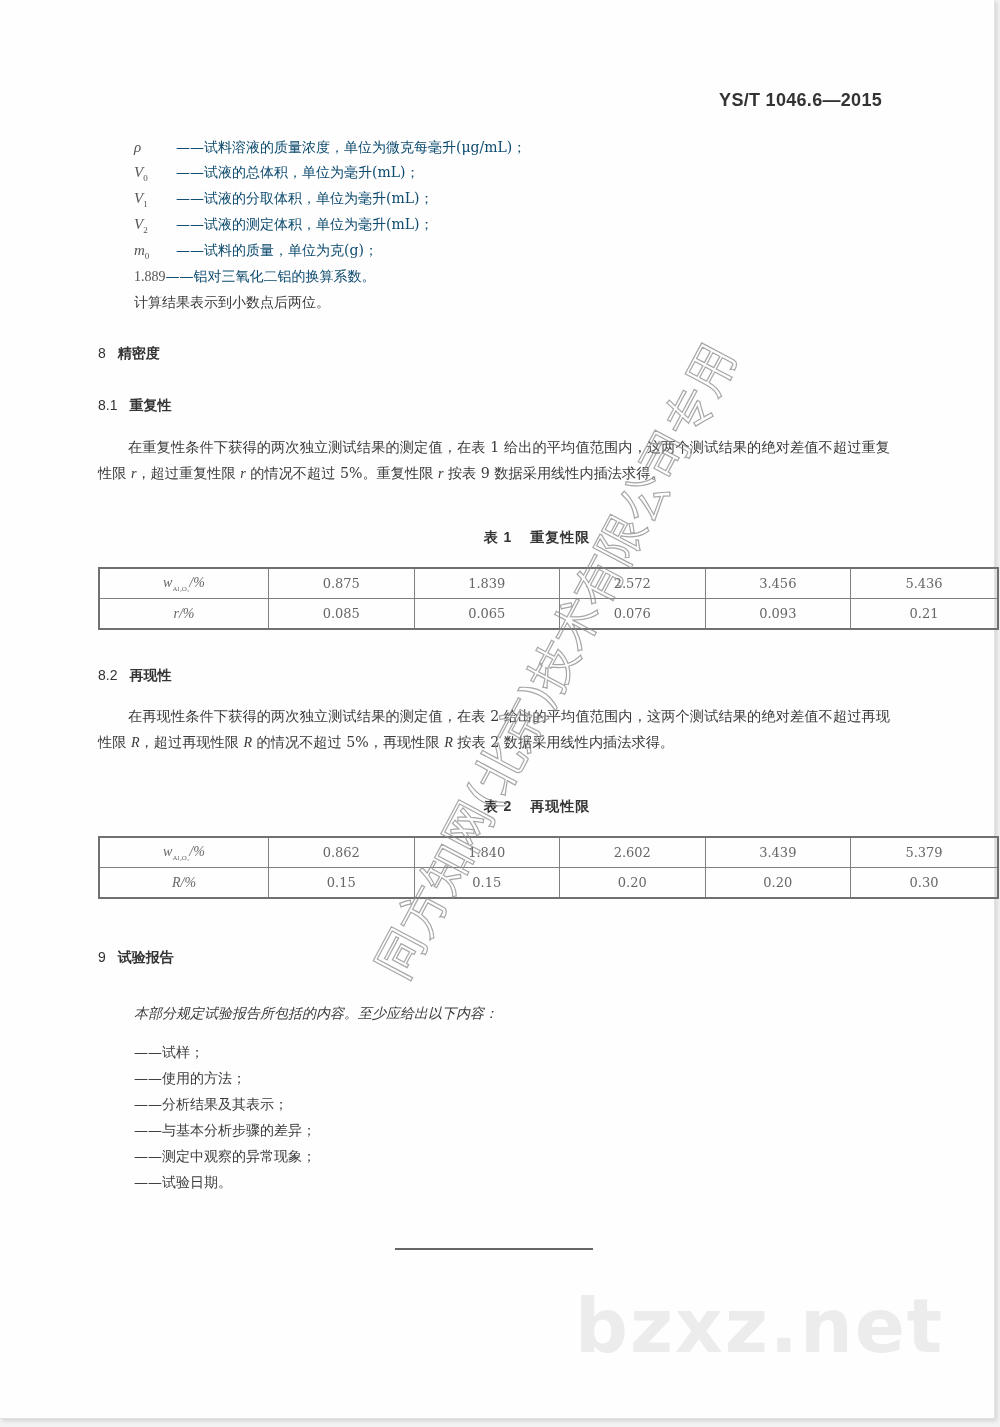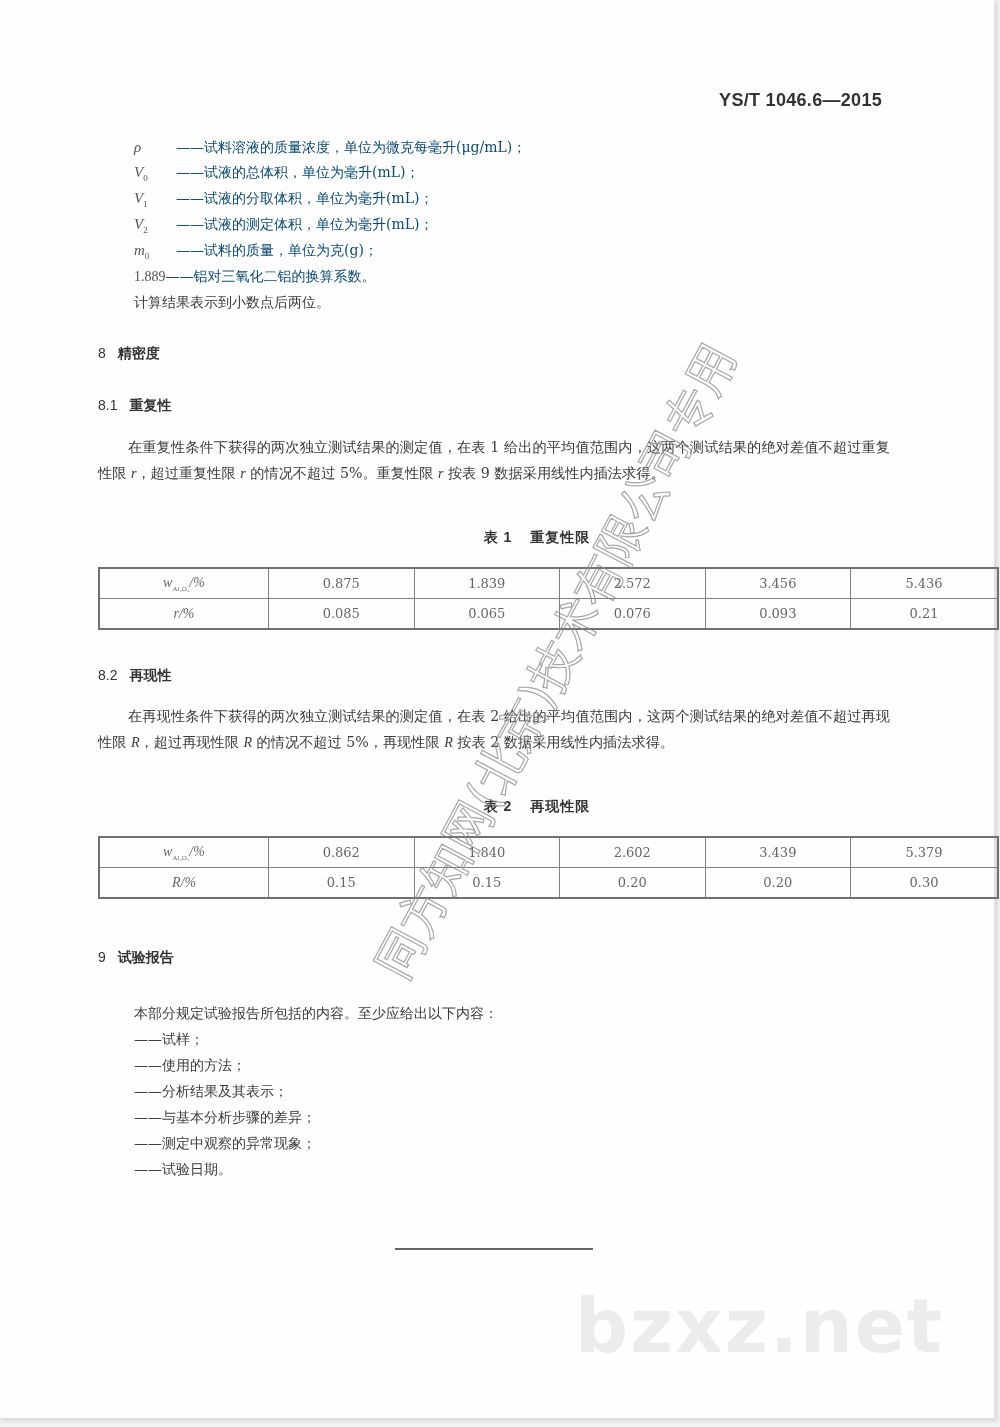--- a/index.html
+++ b/index.html
@@ -27,21 +27,21 @@
     .sec-h .num { font-weight: normal; display: inline-block; margin-right: 12px; }
     .para { left: 98px; width: 792px; font-size: 14.2px; line-height: 26px; color: #3a3a3a; text-align: justify; text-indent: 30px; }
     .para i { font-family: "Liberation Serif", serif; }
     .cap { left: 0; width: 994px; text-align: center; font-family: "Liberation Sans", sans-serif; font-weight: bold; font-size: 14px; color: #333; letter-spacing: 1px; margin-left: 40px; }
     .cap .t { margin-right: 18px; }
     table.lim { position: absolute; left: 98px; width: 901px; border-collapse: collapse; border: 2px solid #707070; }
     table.lim td { border: 1px solid #808080; height: 29px; text-align: center; font-size: 13px; color: #666; font-family: "DejaVu Serif", serif; padding: 0; }
     table.lim td.hd { font-family: "Liberation Serif", serif; font-style: italic; font-size: 14px; width: 168px; }
     table.lim td.hd sub { font-size: 7px; font-style: normal; }
     .list { left: 134px; font-size: 14px; line-height: 26px; color: #3a3a3a; }
-    .list .intro { margin-bottom: 0; }
+    .list .intro { margin-bottom: 13px; font-style: italic; }
     .end-rule { left: 395px; top: 1248px; width: 198px; border-top: 2px solid #666; }
     .wm-logo {
       left: 575px; top: 1283px; font-family: "DejaVu Sans", sans-serif; font-weight: bold;
       font-size: 74px; color: #ececec; letter-spacing: 2px;
     }
     .wm-diag {
       left: 220px; top: 660px; font-family: "DejaVu Sans", sans-serif; font-size: 48px;
       color: transparent; -webkit-text-stroke: 1.2px #8a8a8a; transform: rotate(-62deg);
       transform-origin: center; white-space: nowrap; opacity: 0.75; width: 640px; text-align: center;
     }

